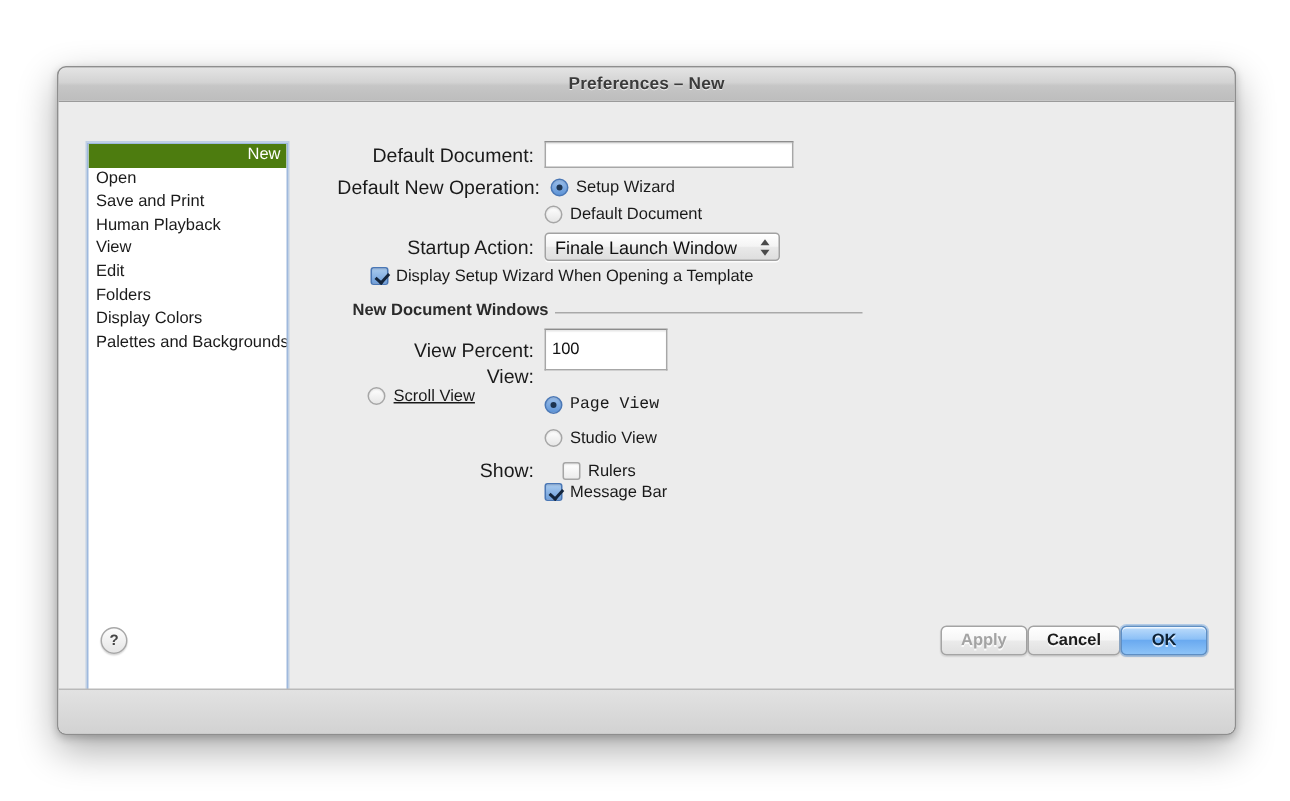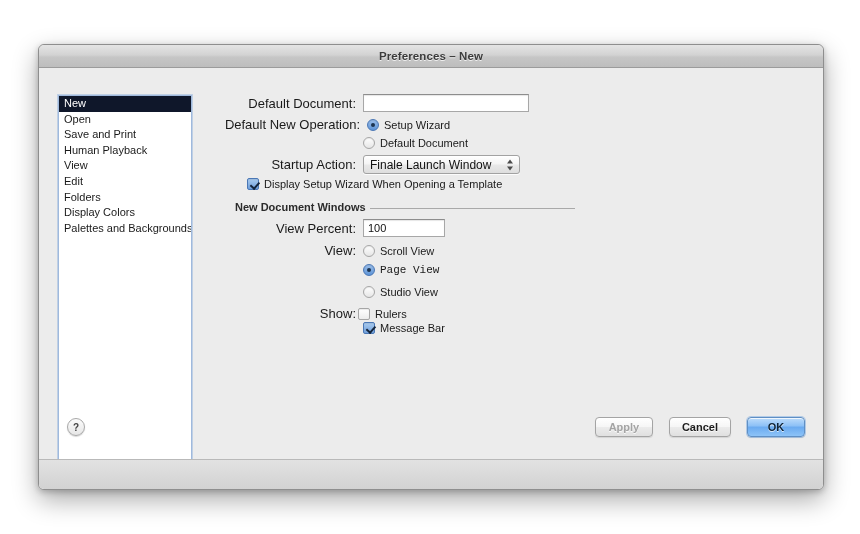--- a/index.html
+++ b/index.html
@@ -71,22 +71,23 @@
   .side-item {
     height: 15.6px;
     line-height: 15.6px;
     padding: 0 4px 0 5px;
     font-size: 11px;
     color: #1a1a1a;
     white-space: nowrap;
     cursor: default;
   }
   .side-item.selected {
-    background: #0f172a;
+    background: #4d7c0f;
     color: #ffffff;
+    text-align: right;
   }
 
   
   #pane {
     position: absolute;
     left: 160px;
     top: 22px;
     width: 600px;
     height: 380px;
     font-size: 11px;
@@ -296,21 +297,21 @@
     background: linear-gradient(to bottom, #bddcfb 0%, #8cc0f6 45%, #6aaaf0 50%, #8dc3f7 100%);
     border: 1px solid #5f8fc4;
     color: #0d2236;
     box-shadow: 0 0 0 1px rgba(120,170,225,0.5), 0 1px 1px rgba(0,0,0,0.14), inset 0 1px 0 rgba(255,255,255,0.75);
   }
   #btnbar {
     position: absolute;
     right: 18px;
     bottom: 52px;
     display: flex;
-    gap: 16px;
+    gap: 0;
     align-items: center;
   }
 </style>
 </head>
 <body>
 
 <div id="window">
 
   <div id="titlebar">
     <span class="title">Preferences – New</span>
@@ -385,26 +386,26 @@
         <span class="ctl-label">Display Setup Wizard When Opening a Template</span>
       </div>
 
       <div id="group-newdoc">
         <span class="gtitle">New Document Windows</span>
         <span class="gline"></span>
       </div>
 
       <div class="row" style="left:0; top:129px;">
         <span class="lbl" style="width:157px;">View Percent:</span>
-        <input class="tfield" type="text" style="width: 82px; height: 18px; margin-left: 7px;" value="100">
-      </div>
-
-      <div class="row" style="left:0; top:153px;">
+        <input class="tfield" type="text" style="width: 82px; height: 28px; margin-left: 7px;" value="100">
+      </div>
+
+      <div class="row" style="left:0; top:153px;flex-direction:column;">
         <span class="lbl" style="width:157px;">View:</span>
-        <span style="display:flex; align-items:center; margin-left:7px;">
+        <span style="display:flex; align-items:center; margin-left:7px;text-decoration:underline;">
           <span class="radio"></span>
           <span class="ctl-label">Scroll View</span>
         </span>
       </div>
 
       <div class="row" style="left:164px; top:174px;">
         <span style="display:flex; align-items:center;font-family:Liberation Mono, monospace;">
           <span class="radio on"></span>
           <span class="ctl-label">Page View</span>
         </span>
@@ -412,21 +413,21 @@
 
       <div class="row" style="left:164px; top:196px;">
         <span style="display:flex; align-items:center;">
           <span class="radio"></span>
           <span class="ctl-label">Studio View</span>
         </span>
       </div>
 
       <div class="row" style="left:0; top:216px;">
         <span class="lbl" style="width:157px;">Show:</span>
-        <span style="display:flex; align-items:center; margin-left:2px;">
+        <span style="display:flex; align-items:center; margin-left:19px;">
           <span class="check"></span>
           <span class="ctl-label">Rulers</span>
         </span>
       </div>
 
       <div class="row" style="left:164px; top:232px;">
         <span style="display:flex; align-items:center;">
           <span class="check on"></span>
           <span class="ctl-label">Message Bar</span>
         </span>

